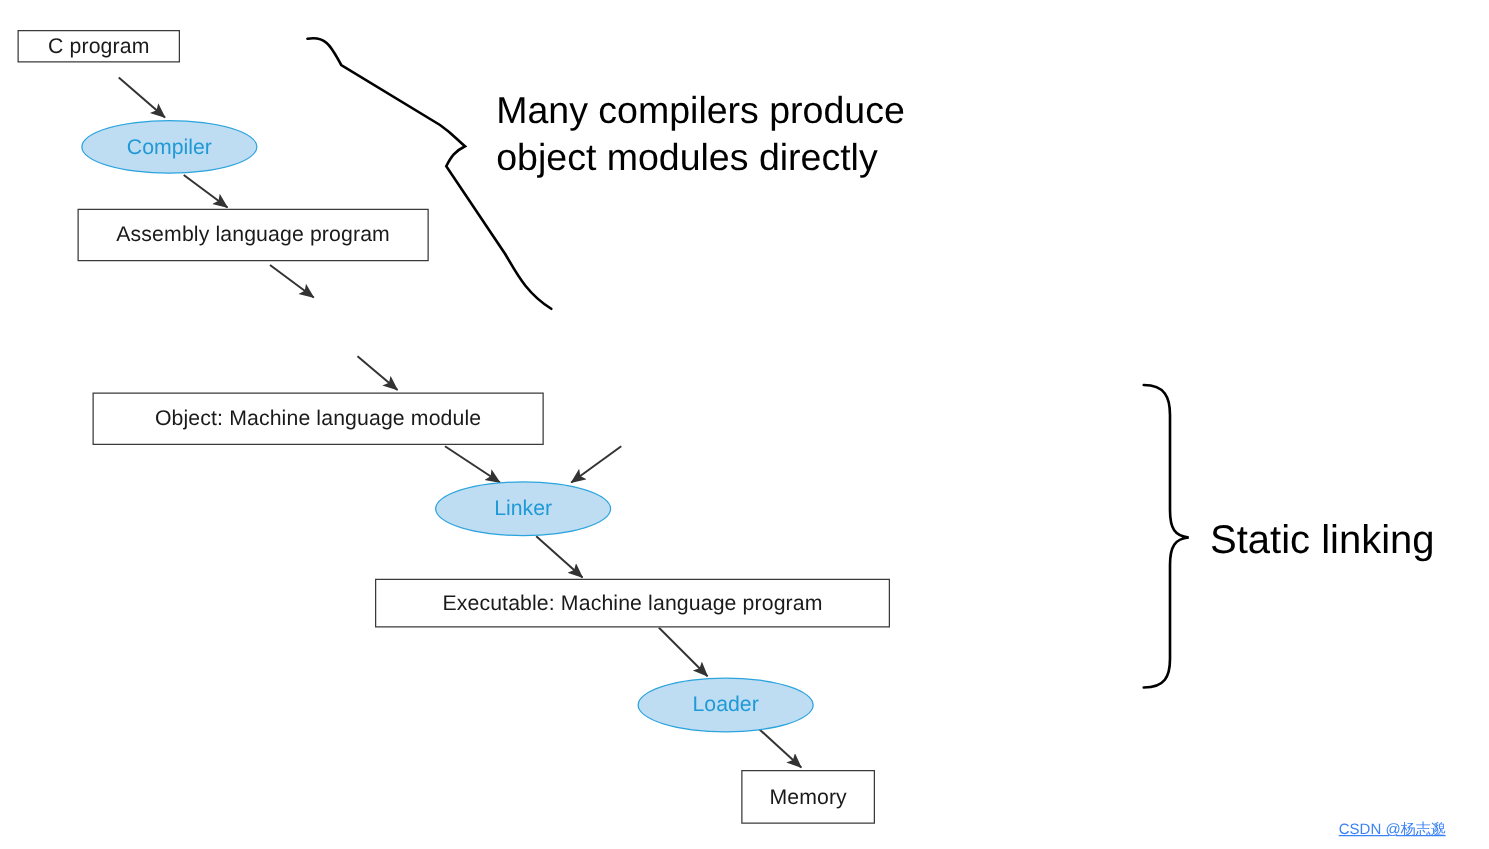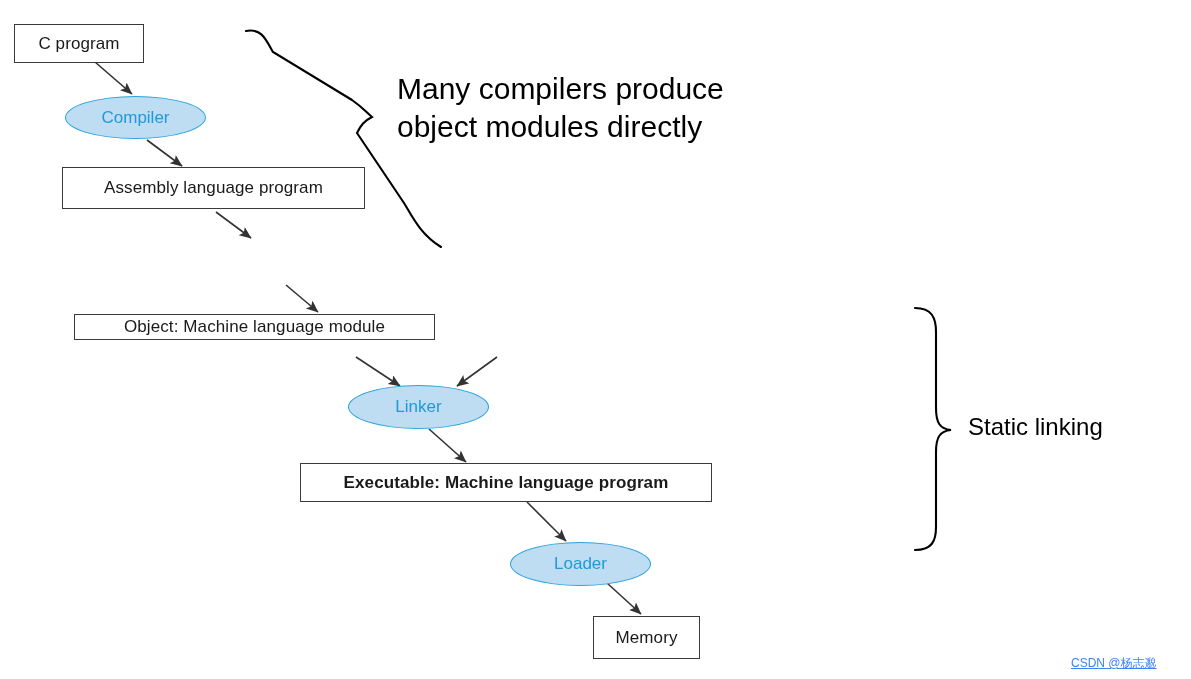--- a/index.html
+++ b/index.html
@@ -46,21 +46,21 @@
   .annotation {
     position: absolute;
     color: #000000;
     font-size: 30px;
     line-height: 1.28;
     white-space: pre-line;
   }
   .side-label {
     position: absolute;
     color: #000000;
-    font-size: 24px;
+    font-size: 32px;
     white-space: nowrap;
   }
   .watermark {
     position: absolute;
     color: #3b82f6;
     font-size: 12px;
     white-space: nowrap;
     text-decoration: underline;
   }
   svg.overlay {
@@ -112,34 +112,34 @@
 
     <path fill="none" stroke="#000000" stroke-width="2.1" stroke-linecap="round" d="M915,308
              C 932,308 936,318 936,332
              L 936,408
              C 936,423 940,429 951,430
              C 940,431 936,437 936,452
              L 936,527
              C 936,541 932,550 915,550"></path>
   </svg>
 
-  <div class="node-box" style="left:14px; top:24px; width:130px; height:39px;">
+  <div class="node-box" style="left:14px; top:24px; width:130px; height:26px;">
     <span>C program</span>
   </div>
 
-  <div class="node-box" style="left:62px; top:167px; width:303px; height:42px;">
+  <div class="node-box" style="left:62px; top:167px; width:281px; height:42px;">
     <span>Assembly language program</span>
   </div>
 
-  <div class="node-box" style="left:74px; top:314px; width:361px; height:26px;text-align:right;">
+  <div class="node-box" style="left:74px; top:314px; width:361px; height:42px;text-align:right;">
     <span>Object: Machine language module</span>
   </div>
 
 
-  <div class="node-box" style="left:300px; top:463px; width:412px; height:39px;font-weight:bold;">
+  <div class="node-box" style="left:300px; top:463px; width:412px; height:39px;">
     <span>Executable: Machine language program</span>
   </div>
 
   <div class="node-box" style="left:593px; top:616px; width:107px; height:43px;">
     <span>Memory</span>
   </div>
 
   <div class="node-ellipse" style="left:65px; top:96px; width:141px; height:43px;">
     <span>Compiler</span>
   </div>

